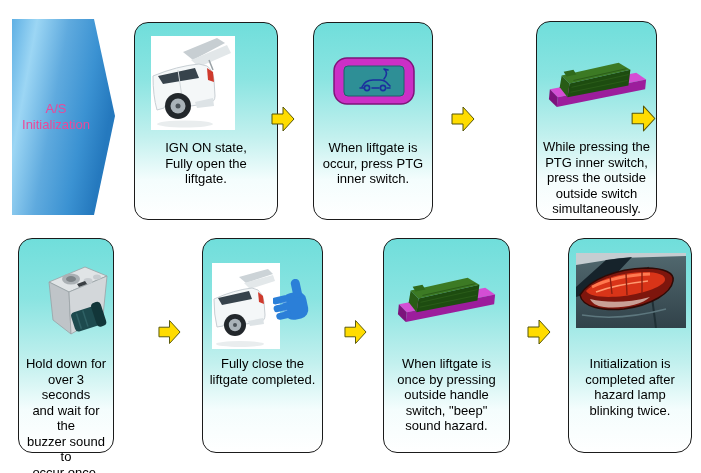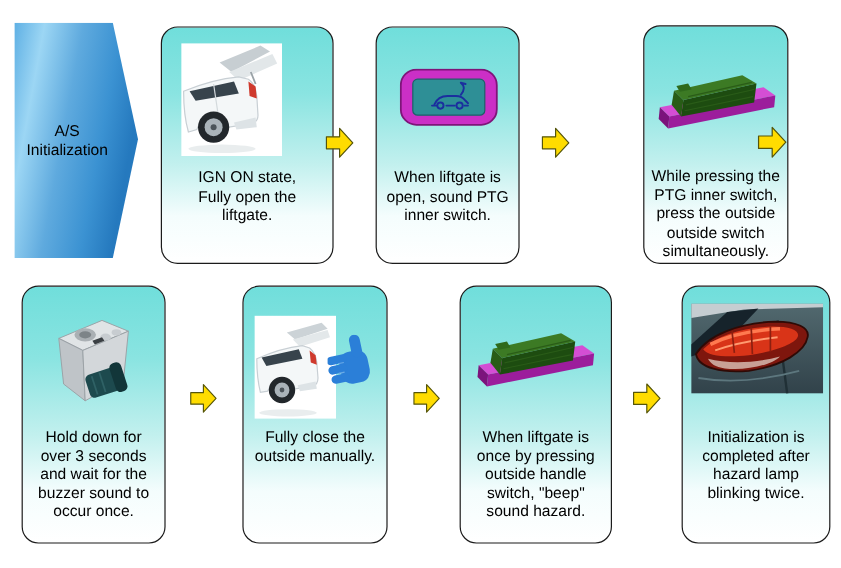--- a/index.html
+++ b/index.html
@@ -5,21 +5,21 @@
   html,body{margin:0;padding:0;background:#ffffff;}
   .canvas{
     position:relative;width:701px;height:473px;background:#ffffff;overflow:hidden;
     font-family:"Liberation Sans",sans-serif;color:#000;
   }
   .title-arrow-wrap{position:absolute;left:12px;top:19px;width:103px;height:196px;}
   .title-arrow-wrap svg{position:absolute;left:0;top:0;}
   .title-text{
     position:absolute;left:0;top:0;width:88px;height:196px;
     display:flex;flex-direction:column;justify-content:center;align-items:center;
-    font-size:13px;line-height:16px;text-align:center;color:#000000;
+    font-size:13px;line-height:16px;text-align:center;color:#ec4899;
   }
   .card{
     position:absolute;border:1px solid #1b1b1b;border-radius:14px;box-sizing:border-box;
     background:linear-gradient(180deg,#70dedb 0%,#8ae4e1 28%,#c2f0ee 58%,#f4fdfd 80%,#ffffff 100%);
   }
   .card .img{position:absolute;}
   .caption{
     position:absolute;left:3px;right:3px;top:117px;
     text-align:center;font-size:13px;line-height:15.5px;color:#000;
   }
@@ -83,21 +83,21 @@
       <g fill="none" stroke="#1b2f9e" stroke-width="1.6" stroke-linecap="round">
         <path d="M29,30 q3,-7 11,-7 h7 q5,0 8,4 l2,2"></path>
         <path d="M27,31 h4 M39,31 h7 M54,31 h3"></path>
         <path d="M51,22 q5,-6 0,-10 M51,12 l4,1"></path>
       </g>
       <circle cx="34" cy="31" r="2.6" fill="none" stroke="#1b2f9e" stroke-width="1.6"></circle>
       <circle cx="50" cy="31" r="2.6" fill="none" stroke="#1b2f9e" stroke-width="1.6"></circle>
     </svg>
     <div class="caption">
       <div>When liftgate is</div>
-      <div>open, sound PTG</div>
+      <div>occur, press PTG</div>
       <div>inner switch.</div>
     </div>
   </div>
 
   <svg class="flow-arrow" style="left:451px;top:104px;" width="24" height="30" viewBox="0 0 24 30">
     <polygon points="1,10 12,10 12,3 23,15 12,27 12,20 1,20" fill="#ffdc00" stroke="#55550a" stroke-width="1" stroke-linejoin="round"></polygon>
   </svg>
 
   <div class="card" style="left:492px;top:21px;width:121px;height:199px;margin-left:44px;">
     <svg class="img" style="left:7px;top:26px;" width="108" height="63" viewBox="0 0 110 64">
@@ -122,21 +122,21 @@
       <div>press the outside</div>
       <div>outside switch</div>
       <div>simultaneously.</div>
     </div>
   </div>
 
   <svg class="flow-arrow" style="left:631px;top:103px;" width="25" height="31" viewBox="0 0 24 30">
     <polygon points="1,10 12,10 12,3 23,15 12,27 12,20 1,20" fill="#ffdc00" stroke="#55550a" stroke-width="1" stroke-linejoin="round"></polygon>
   </svg>
 
-  <div class="card" style="left:18px;top:238px;width:120px;height:215px;">
+  <div class="card" style="left:18px;top:238px;width:96px;height:215px;">
     <svg class="img" style="left:22px;top:15px;" width="76" height="95" viewBox="0 0 76 95">
       <polygon points="8,28 44,13 66,22 28,38" fill="#e0e4e6" stroke="#9ba1a5" stroke-width="0.8"></polygon>
       <polygon points="8,28 28,38 30,80 12,66" fill="#bfc4c8" stroke="#9ba1a5" stroke-width="0.8"></polygon>
       <polygon points="28,38 66,22 62,62 30,80" fill="#d3d7da" stroke="#9ba1a5" stroke-width="0.8"></polygon>
       <ellipse cx="30" cy="25" rx="9" ry="5.5" fill="#aab0b4"></ellipse>
       <ellipse cx="30" cy="25" rx="5" ry="3" fill="#7d8488"></ellipse>
       <ellipse cx="47" cy="27" rx="4.5" ry="3" fill="#c7ccd0"></ellipse>
       <ellipse cx="56" cy="23" rx="4" ry="2.6" fill="#c7ccd0"></ellipse>
       <polygon points="36,30 44,27 46,30 38,33" fill="#3a3f43"></polygon>
       <g transform="rotate(-18 48 66)">
@@ -181,21 +181,21 @@
         <rect x="1" y="31" width="15" height="7" rx="3.5"></rect>
         <rect x="22" y="1" width="9" height="19" rx="4.5"></rect>
       </g>
       <g transform="rotate(-12 19 25)" stroke="#6aaae6" stroke-width="1" fill="none">
         <line x1="14" y1="22" x2="9" y2="22"></line>
         <line x1="13" y1="30" x2="8" y2="30"></line>
       </g>
     </svg>
     <div class="caption">
       <div>Fully close the</div>
-      <div>outside manually.</div>
+      <div>liftgate completed.</div>
     </div>
   </div>
 
   <svg class="flow-arrow" style="left:344px;top:317px;" width="23" height="30" viewBox="0 0 24 30">
     <polygon points="1,10 12,10 12,3 23,15 12,27 12,20 1,20" fill="#ffdc00" stroke="#55550a" stroke-width="1" stroke-linejoin="round"></polygon>
   </svg>
 
   <div class="card" style="left:383px;top:238px;width:127px;height:215px;">
     <svg class="img" style="left:9px;top:24px;" width="108" height="63" viewBox="0 0 110 64">
       <polygon points="6,42 94,25 104,32 14,50" fill="#d44ed4"></polygon>
@@ -219,21 +219,21 @@
       <div>outside handle</div>
       <div>switch, "beep"</div>
       <div>sound hazard.</div>
     </div>
   </div>
 
   <svg class="flow-arrow" style="left:527px;top:317px;" width="24" height="30" viewBox="0 0 24 30">
     <polygon points="1,10 12,10 12,3 23,15 12,27 12,20 1,20" fill="#ffdc00" stroke="#55550a" stroke-width="1" stroke-linejoin="round"></polygon>
   </svg>
 
-  <div class="card" style="left:568px;top:238px;width:124px;height:215px;">
+  <div class="card" style="left:568px;top:238px;width:124px;height:215px;border-radius:16px;">
     <svg class="img" style="left:7px;top:14px;" width="110" height="75" viewBox="0 0 110 75">
       <defs>
         <linearGradient id="lampBg" x1="0" y1="0" x2="0" y2="1">
           <stop offset="0" stop-color="#52696f"></stop>
           <stop offset="1" stop-color="#31424a"></stop>
         </linearGradient>
       </defs>
       <rect width="110" height="75" fill="url(#lampBg)"></rect>
       <polygon points="0,0 110,0 110,3 44,5 0,12" fill="#c5cdd1"></polygon>
       <polygon points="0,34 30,7 56,4 26,36 0,44" fill="#16232b"></polygon>

